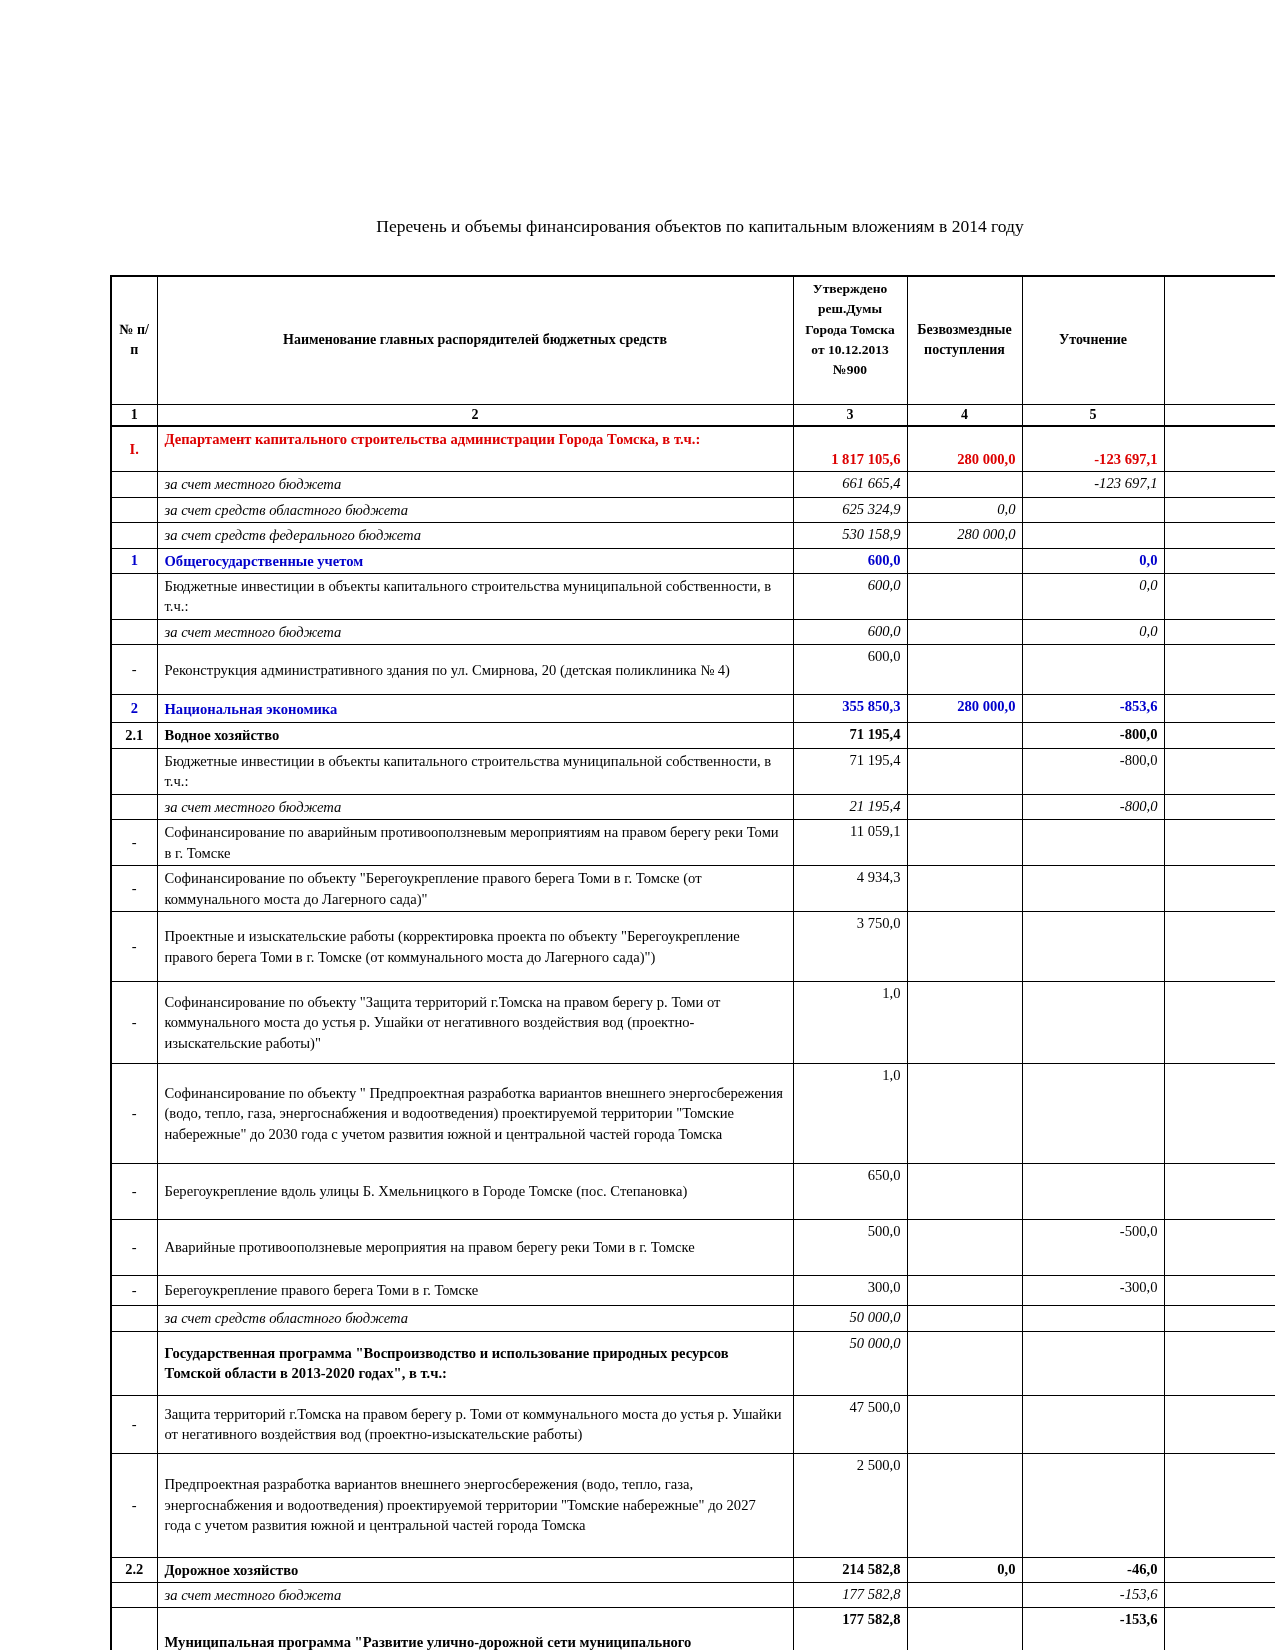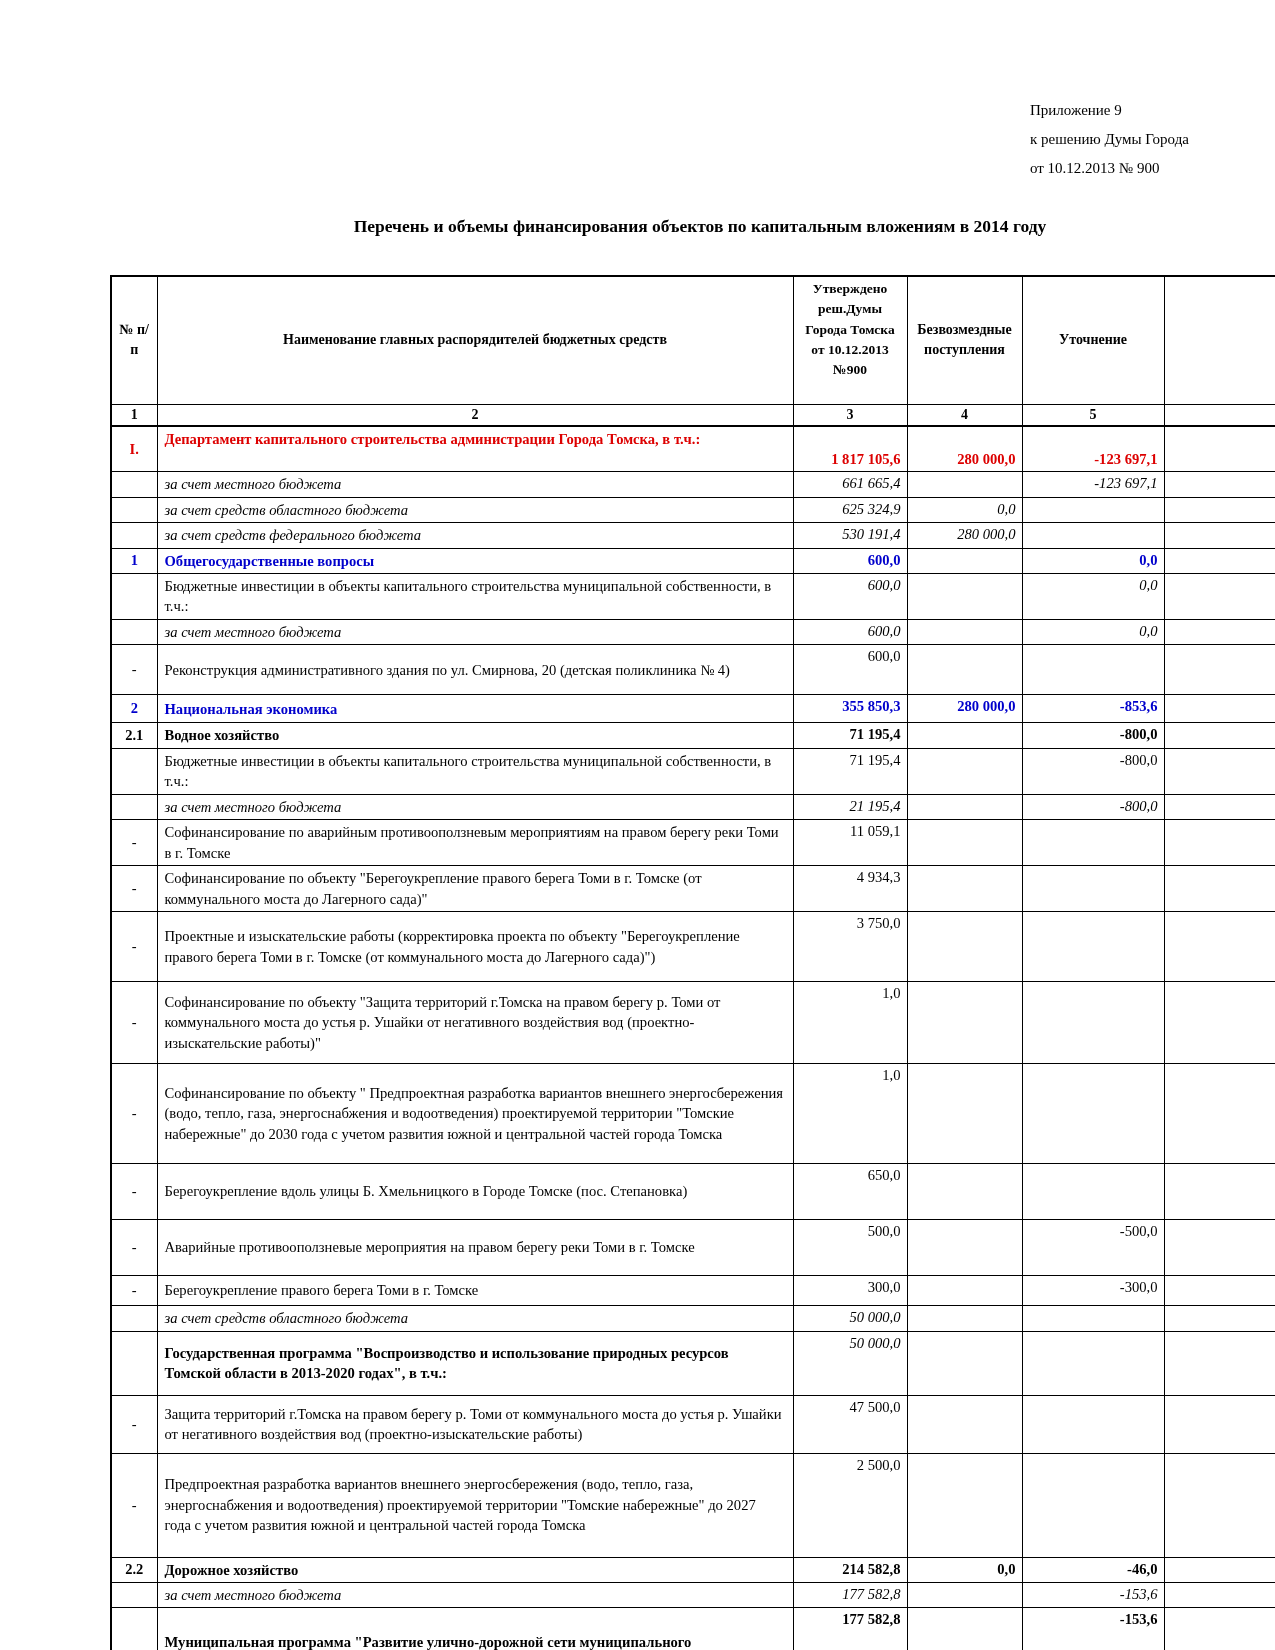--- a/index.html
+++ b/index.html
@@ -20,21 +20,21 @@
     font-size: 15px;
     line-height: 29px;
     white-space: nowrap;
   }
   .title {
     position: absolute;
     left: 150px;
     top: 216px;
     width: 1100px;
     text-align: center;
-    font-weight: bold;
+    font-weight: normal;
     font-size: 17.5px;
   }
   table.fin {
     position: absolute;
     left: 110px;
     top: 275px;
     border-collapse: collapse;
     table-layout: fixed;
     width: 1213px;
     border: 2px solid #000;
@@ -90,25 +90,20 @@
   tbody tr:nth-child(24) { height: 104px; }
   tbody tr:nth-child(25) { height: 23px; }
   tbody tr:nth-child(26) { height: 21px; }
   tbody tr:nth-child(27) { height: 70px; }
 </style>
 </head>
 <body>
 
 <div class="page">
 
-  <div class="appendix">
-    <div>Приложение 9</div>
-    <div>к решению Думы Города</div>
-    <div>от  10.12.2013   № 900</div>
-  </div>
 
   <div class="title">Перечень и объемы финансирования объектов по капитальным вложениям в 2014 году</div>
 
   <table class="fin">
     <colgroup>
       <col style="width:46px">
       <col style="width:636px">
       <col style="width:114px">
       <col style="width:115px">
       <col style="width:142px">
@@ -153,28 +148,28 @@
           <td class="c-num"></td>
           <td class="c-name">за счет средств областного бюджета</td>
           <td class="c-val">625 324,9</td>
           <td class="c-val">0,0</td>
           <td class="c-val"></td>
           <td class="c-val"></td>
         </tr>
         <tr class="italic">
           <td class="c-num"></td>
           <td class="c-name">за счет средств федерального бюджета</td>
-          <td class="c-val">530 191,4</td>
+          <td class="c-val">530 158,9</td>
           <td class="c-val">280 000,0</td>
           <td class="c-val"></td>
           <td class="c-val"></td>
         </tr>
         <tr class="blue">
           <td class="c-num">1</td>
-          <td class="c-name">Общегосударственные вопросы</td>
+          <td class="c-name">Общегосударственные учетом</td>
           <td class="c-val">600,0</td>
           <td class="c-val"></td>
           <td class="c-val">0,0</td>
           <td class="c-val"></td>
         </tr>
         <tr class="italval">
           <td class="c-num"></td>
           <td class="c-name">Бюджетные инвестиции в объекты капитального строительства муниципальной собственности, в т.ч.:</td>
           <td class="c-val">600,0</td>
           <td class="c-val"></td>

